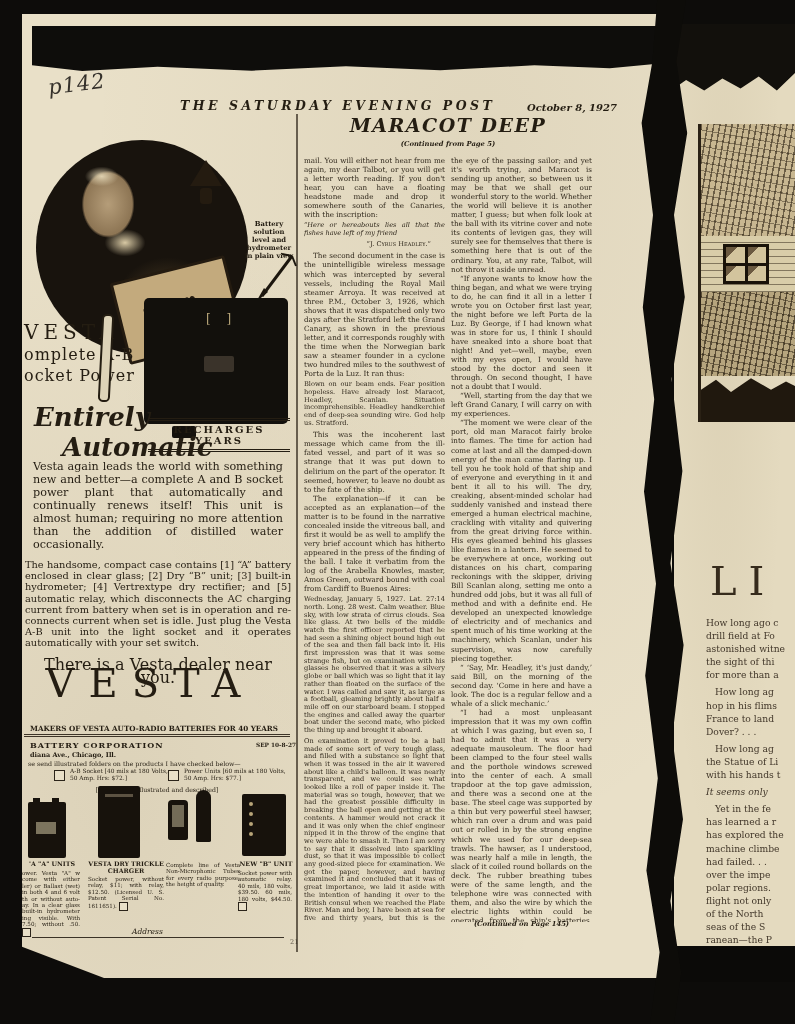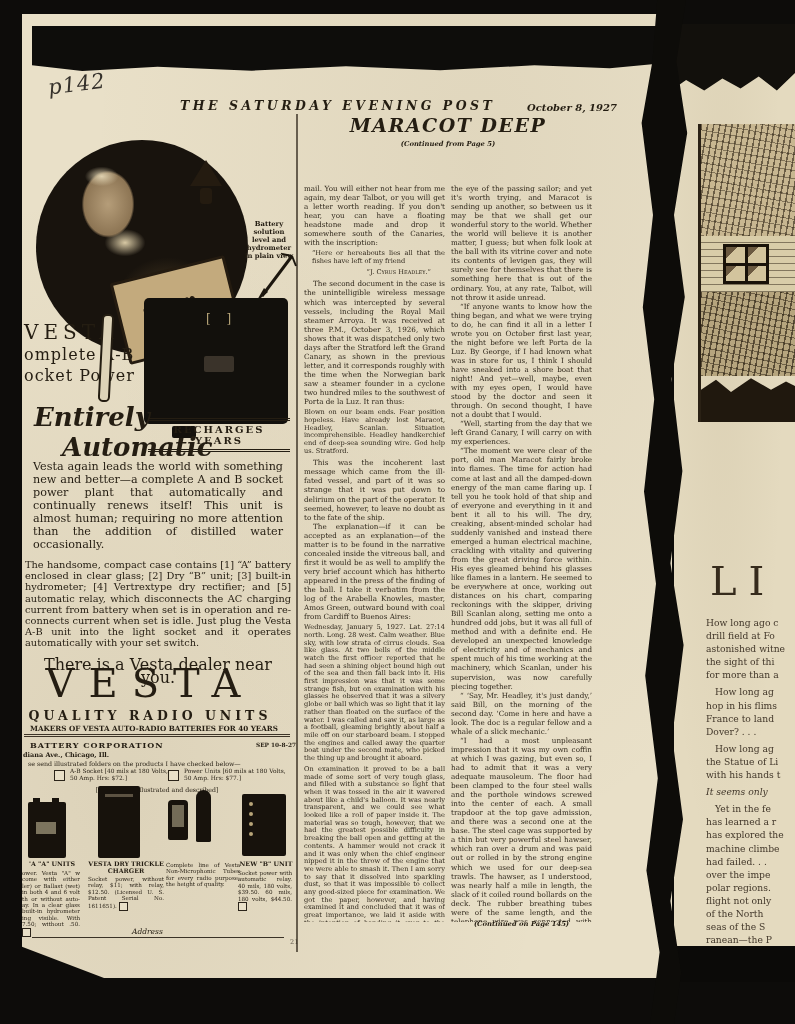--- a/index.html
+++ b/index.html
@@ -30,23 +30,23 @@
   
   #story-title-wrap{position:absolute;left:282px;top:100px;width:288px;text-align:center;color:#241d12;}
   #story-title{font-size:19px;font-weight:bold;font-style:italic;letter-spacing:1.5px;}
   #story-subtitle{font-size:6.8px;font-weight:bold;font-style:italic;margin-top:4px;}
   #ad-divider{position:absolute;left:274px;top:100px;width:2px;height:838px;background:#3d3427;opacity:.75;}
   .story-col{position:absolute;top:142px;width:141px;height:766px;overflow:hidden;
     font-size:7.2px;line-height:9.05px;text-align:justify;color:#2f271b;}
   #story-col-1{left:282px;}
   #story-col-2{left:429px;}
   .st{margin:0;text-indent:9px;}
-  .np{text-indent:0;margin-top:28px;}
+  .np{text-indent:0;}
   .q{font-size:6.6px;line-height:7.7px;margin:3px 0;text-indent:0;}
-  .qi{margin-left:8px;}
+  .qi{font-style:italic;}
   .qa{text-align:right;padding-right:14px;margin-top:0;font-variant:small-caps;}
   #continued-on{position:absolute;left:429px;top:906px;width:141px;text-align:center;
     font-size:6.8px;font-weight:bold;font-style:italic;color:#241d12;}
   
   #photo-circle{position:absolute;left:14px;top:126px;width:212px;height:214px;border-radius:50%;
     background:
       radial-gradient(ellipse 24px 14px at 31% 17%, #ded0ae 0%, rgba(0,0,0,0) 70%),
       radial-gradient(ellipse 44px 56px at 34% 30%, #b59d79 0%, #8d7554 55%, rgba(0,0,0,0) 60%),
       radial-gradient(ellipse 30px 20px at 42% 48%, #d8c9a4 0%, rgba(0,0,0,0) 68%),
       radial-gradient(ellipse 70px 60px at 62% 75%, #4a3b24 0%, rgba(0,0,0,0) 72%),
@@ -81,21 +81,21 @@
   #vesta-logo{position:absolute;left:0;top:646px;width:256px;text-align:center;
     font-size:40px;letter-spacing:14px;color:#241d12;}
   #logo-sub{position:absolute;left:0;top:694px;width:256px;text-align:center;
     font-size:12.5px;font-weight:bold;letter-spacing:4px;color:#241d12;}
   #makers{position:absolute;left:0;top:710px;width:264px;text-align:center;
     font-size:7.2px;font-weight:bold;color:#241d12;}
   
   #coupon-rule{position:absolute;left:2px;top:720px;width:266px;border-top:3px double #3d3427;}
   #coupon-company{position:absolute;left:8px;top:726px;font-size:8px;font-weight:bold;letter-spacing:1px;color:#241d12;}
   #coupon-code{position:absolute;left:234px;top:728px;font-size:5.8px;font-weight:bold;color:#241d12;}
-  #coupon-addr{position:absolute;left:1px;top:737px;font-size:6.5px;font-weight:bold;color:#241d12;}
+  #coupon-addr{position:absolute;left:8px;top:737px;font-size:6.5px;font-weight:bold;color:#241d12;}
   #coupon-instr{position:absolute;left:6px;top:746px;font-size:6.3px;color:#241d12;}
   .cb{display:inline-block;width:9px;height:9px;border:1.4px solid #2b241a;background:#e9e0c8;vertical-align:middle;}
   .cb.sm{width:7px;height:7px;}
   #opt1-box{position:absolute;left:32px;top:756px;}
   #opt1-label{position:absolute;left:48px;top:754px;width:100px;font-size:5.9px;line-height:6.8px;color:#241d12;}
   #opt2-box{position:absolute;left:146px;top:756px;}
   #opt2-label{position:absolute;left:162px;top:754px;width:106px;font-size:5.9px;line-height:6.8px;color:#241d12;}
   #coupon-other{position:absolute;left:0;top:772px;width:270px;text-align:center;font-size:6.2px;color:#241d12;}
   
   .thumb{background:#17120c;position:absolute;}
@@ -214,21 +214,20 @@
 
     <div id="ad-copy">
       <p class="c1">Vesta again leads the world with something new and better—a complete A and B socket power plant that automatically and continually renews itself! This unit is almost human; requiring no more attention than the addition of distilled water occasionally.</p>
       <p class="c2">The handsome, compact case contains [1] “A” battery enclosed in clear glass; [2] Dry “B” unit; [3] built-in hydrometer; [4] Vertrextype dry rectifier; and [5] automatic relay, which disconnects the AC charging current from battery when set is in operation and re-connects current when set is idle. Just plug the Vesta A-B unit into the light socket and it operates automatically with your set switch.</p>
       <div id="dealer">
         <div>There is a Vesta dealer near you.</div>
       </div>
     </div>
 
     <div id="vesta-logo">VESTA</div>
-    <div id="logo-sub">QUALITY RADIO UNITS</div>
     <div id="makers">MAKERS OF VESTA AUTO-RADIO BATTERIES FOR 40 YEARS</div>
 
     <div id="coupon-rule"></div>
     <div id="coupon-company">BATTERY CORPORATION</div>
     <div id="coupon-code">SEP 10-8-27</div>
     <div id="coupon-addr">diana Ave., Chicago, Ill.</div>
     <div id="coupon-instr">se send illustrated folders on the products I have checked below—</div>
     <span id="opt1-box" class="cb"></span>
     <div id="opt1-label">A-B Socket [40 mils at 180 Volts, 50 Amp. Hrs: $72.]</div>
     <span id="opt2-box" class="cb"></span>

